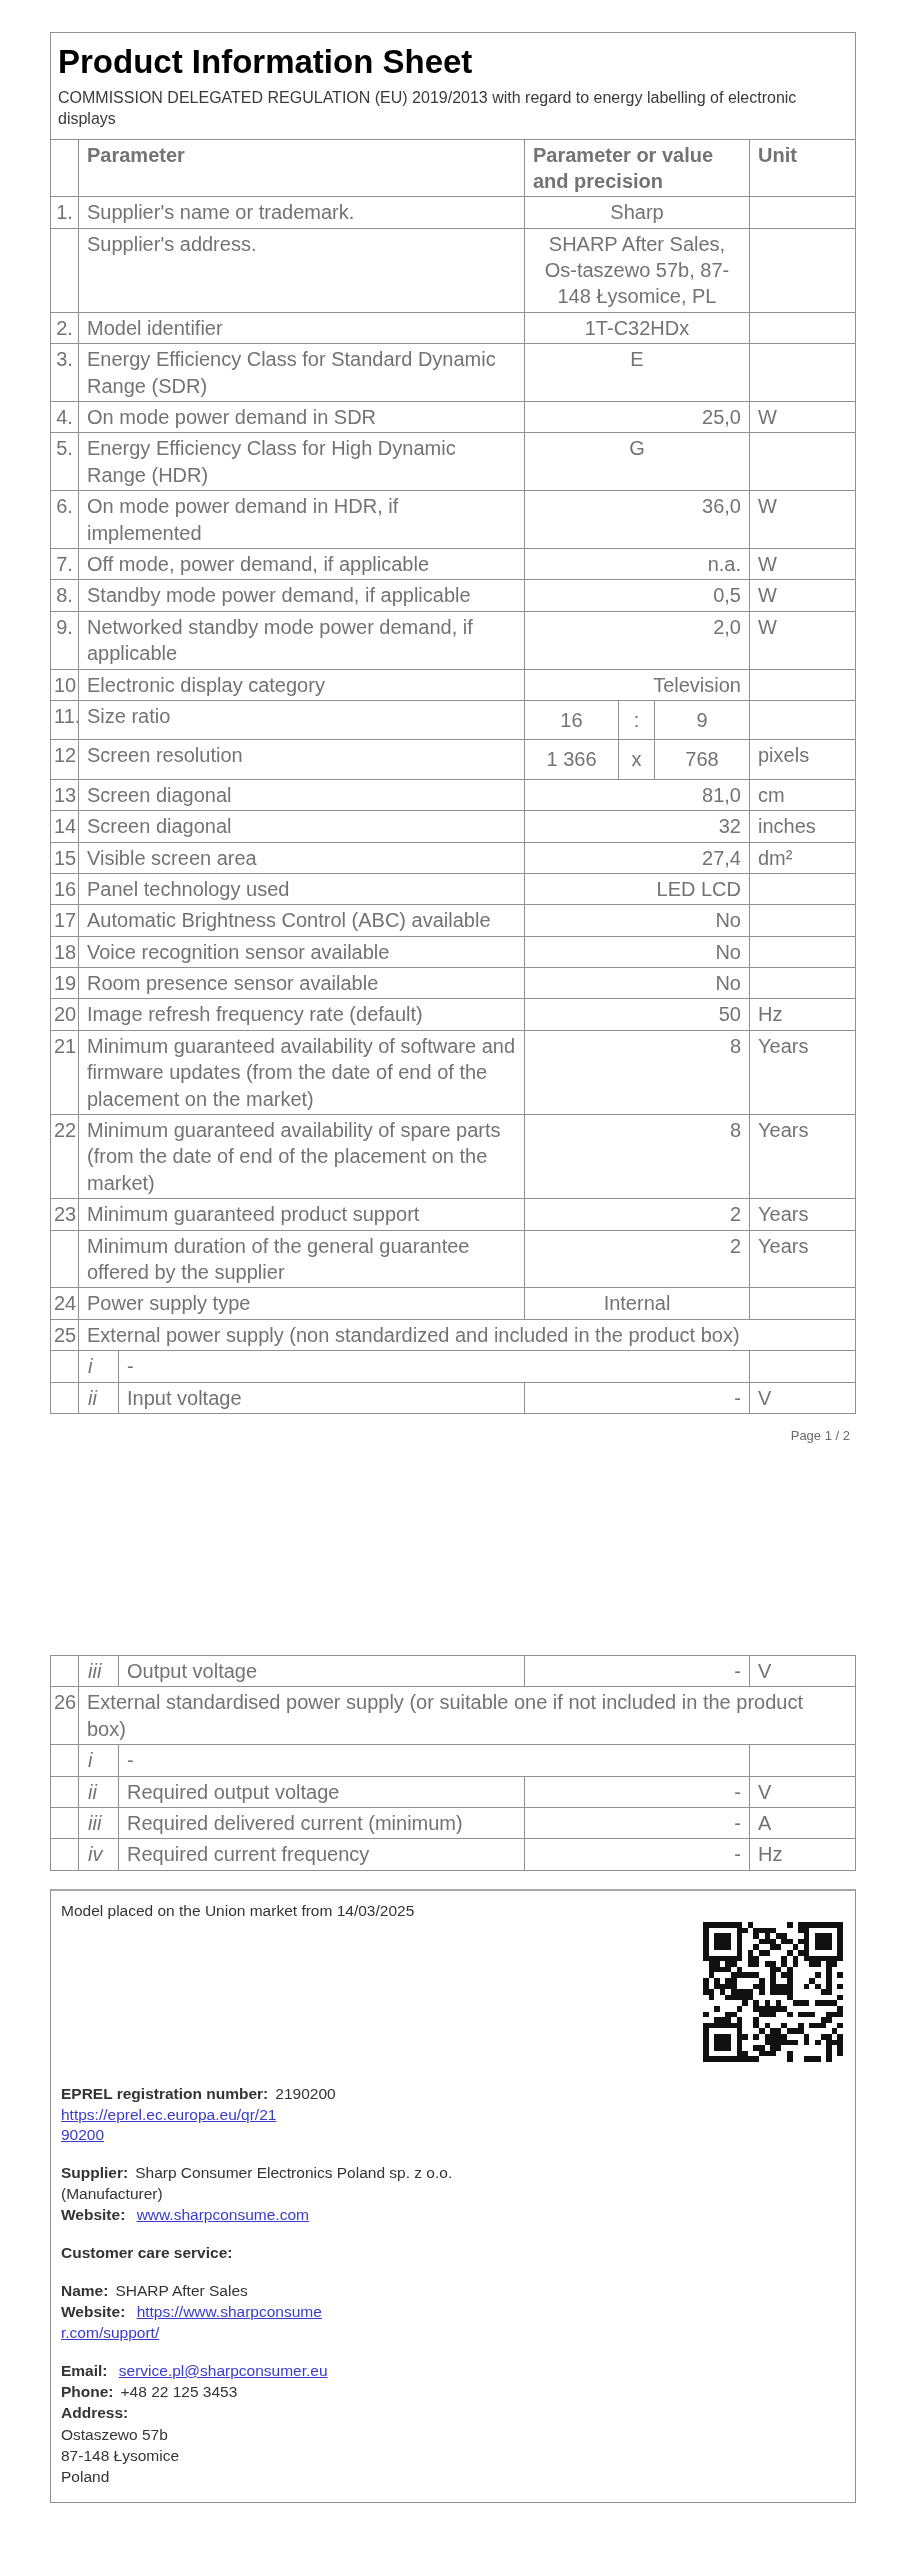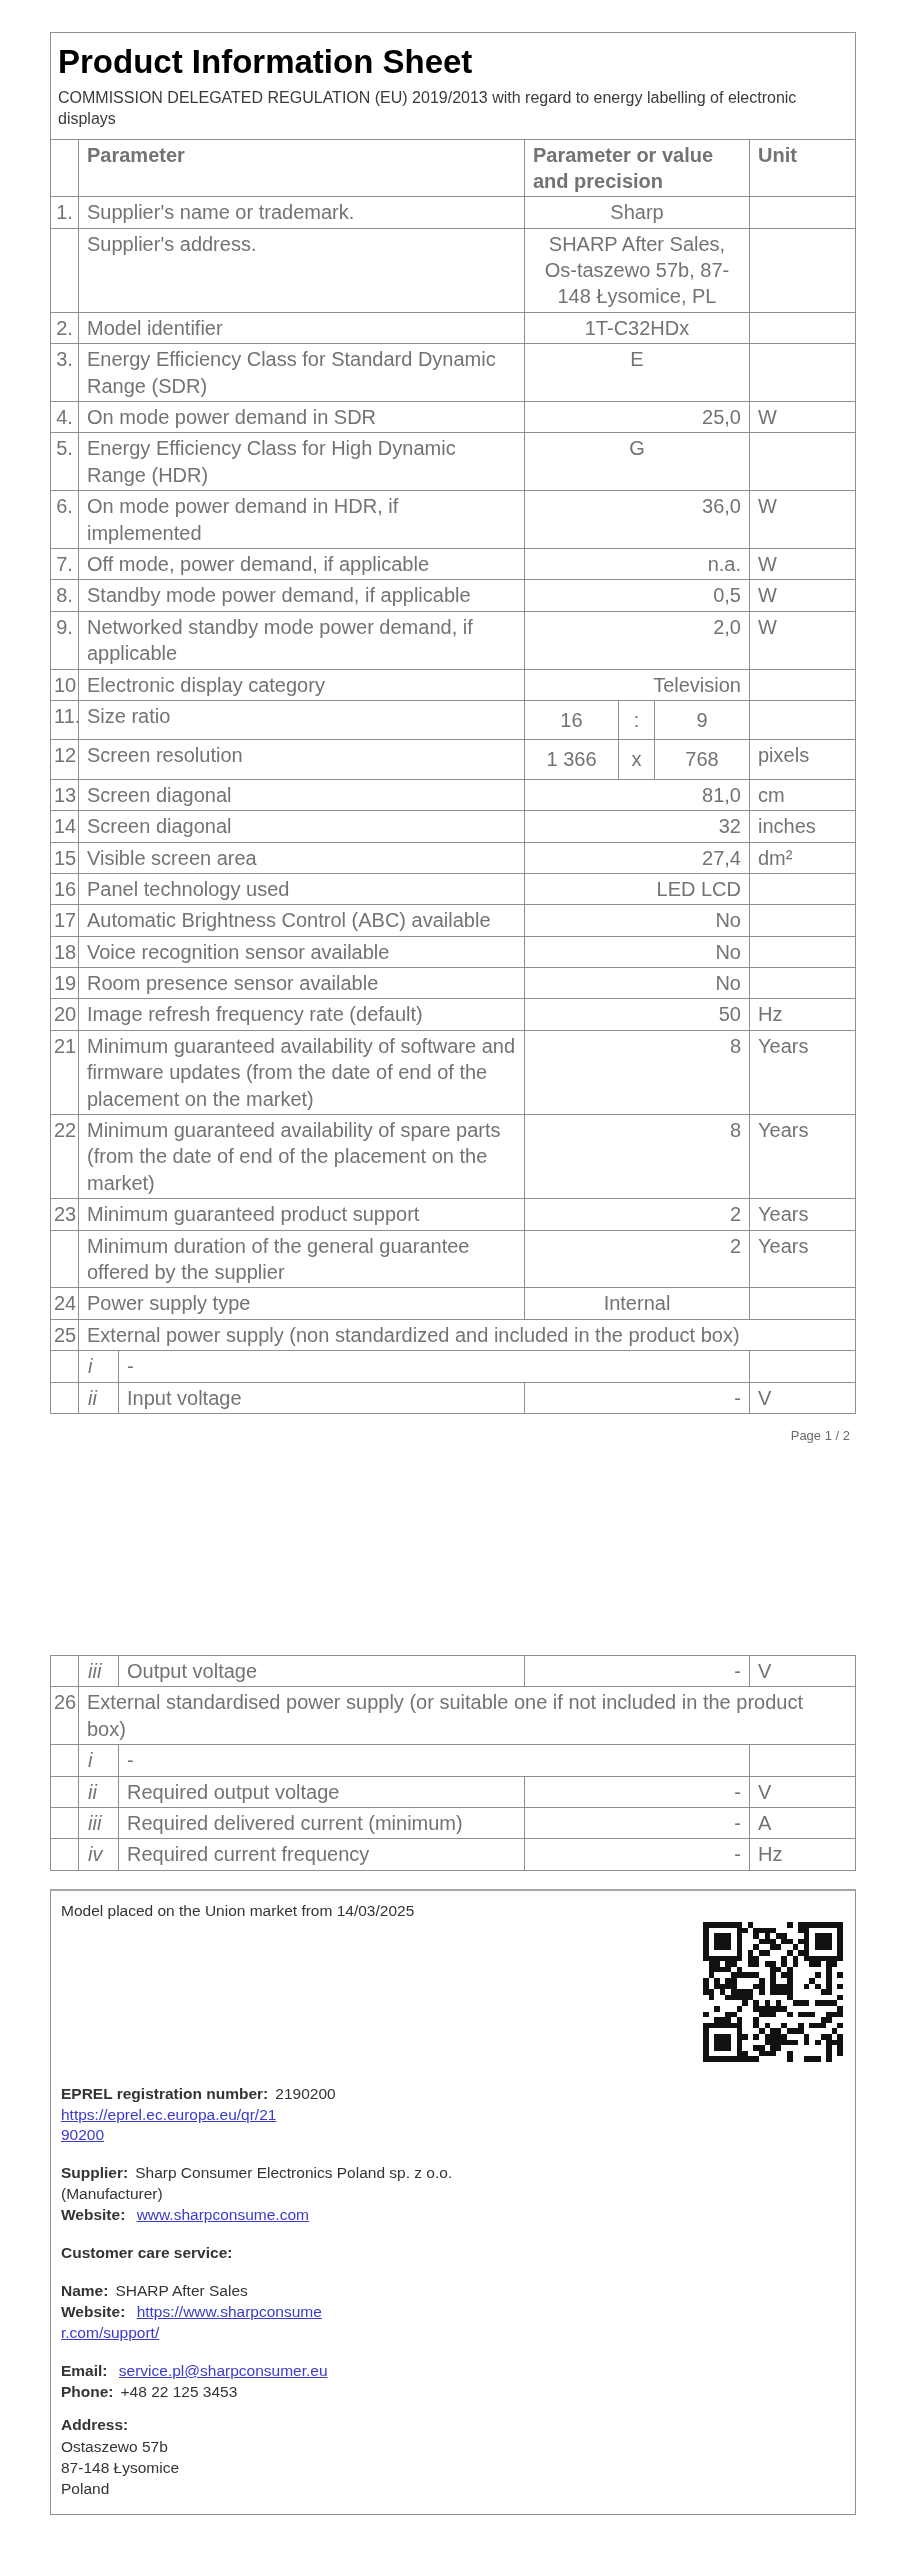--- a/index.html
+++ b/index.html
@@ -51,21 +51,21 @@
   
   .info-box{
     border:1px solid #919191;border-top:2px solid #a6a6a6;
     padding:10px 10px 14px 10px;font-size:15.5px;line-height:1.35;
   }
   .ib-row{display:flex;align-items:flex-start;flex-direction:column;}
   .ib-left{width:465px;flex:none;}
   .ib-right{flex:1;min-width:0;}
   .mt-lg{margin-top:22px;}
   .mt-md{margin-top:17px;}
-  .mt-sm{margin-top:12px;}
+  .mt-sm{margin-top:0;}
   .lbl{font-weight:bold;}
   .lbl-val{margin-left:7px;}
   a.doc-link{text-decoration:underline;cursor:pointer;}
   .lnk-line2{display:block;}
   .qr-wrap{margin-left:auto;margin-right:2px;width:140px;height:140px;flex:none;}
   .addr-line{line-height:1.38;}
 </style>
 </head>
 <body>
 

